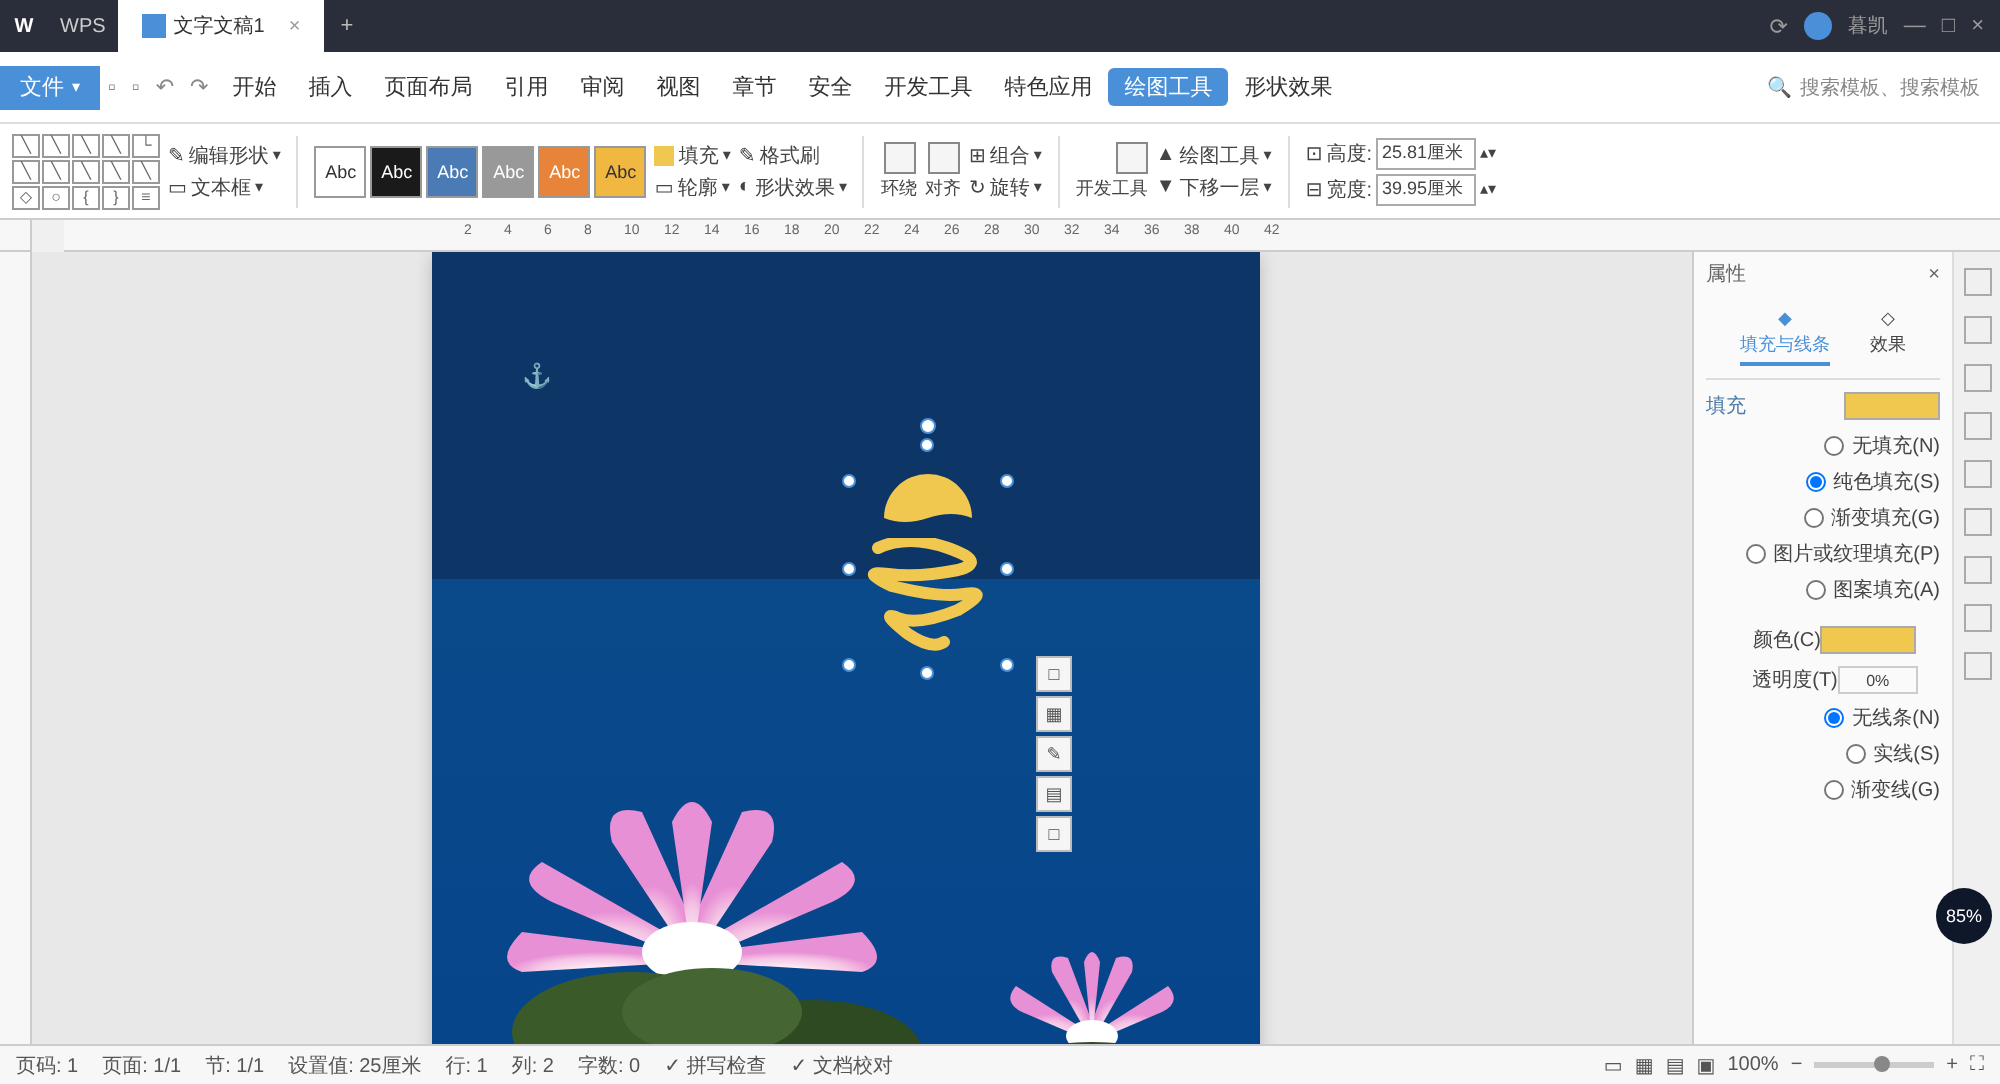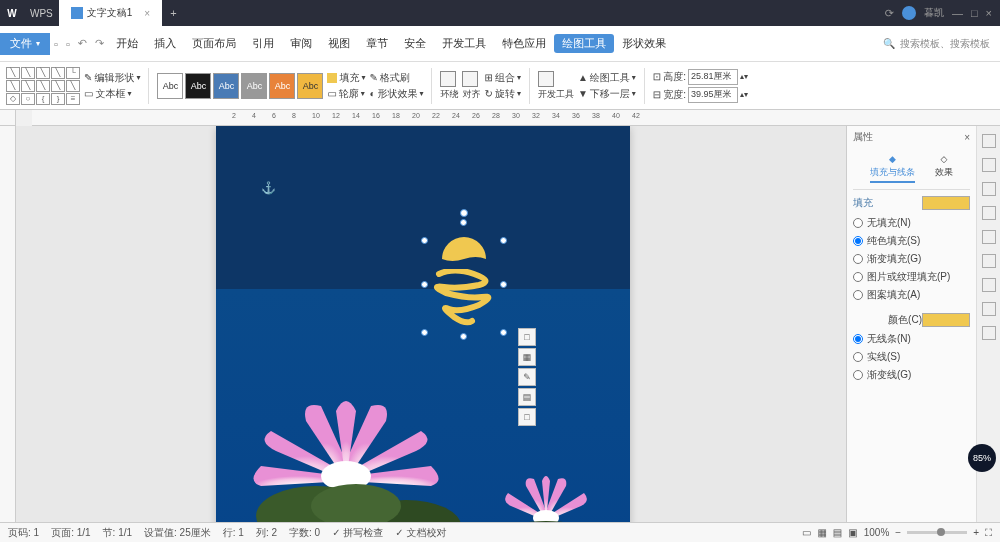--- a/index.html
+++ b/index.html
@@ -30,21 +30,21 @@
     .shape-palette div { border: 1px solid #999; font-size: 8px; display: flex; align-items: center; justify-content: center; color: #666; }
     .tool-btn-col { display: flex; flex-direction: column; gap: 2px; font-size: 10px; color: #444; }
     .tool-btn-col div { display: flex; align-items: center; gap: 2px; }
     .color-swatch { width: 26px; height: 26px; border: 1px solid #999; display: flex; align-items: center; justify-content: center; font-size: 9px; }
     .swatch-white { background: #fff; color: #333; }
     .swatch-black { background: #1a1a1a; color: #fff; }
     .swatch-blue { background: #4a7bb5; color: #fff; }
     .swatch-gray { background: #999; color: #fff; }
     .swatch-orange { background: #e8833a; color: #fff; }
     .swatch-yellow { background: #f0b840; color: #333; }
-    .tool-icon-col { display: flex; flex-direction: column; align-items: flex-start; font-size: 9px; color: #444; gap: 1px; }
+    .tool-icon-col { display: flex; flex-direction: column; align-items: flex-end; font-size: 9px; color: #444; gap: 1px; }
     .tool-icon { width: 16px; height: 16px; border: 1px solid #888; background: #f5f5f5; }
     .spinner-box { display: flex; align-items: center; gap: 2px; font-size: 10px; }
     .spinner { width: 50px; height: 16px; border: 1px solid #aaa; background: #fff; font-size: 9px; padding: 0 2px; display: flex; align-items: center; }
     
     
     .ruler-h { height: 16px; background: #f7f7f7; border-bottom: 1px solid #ccc; position: relative; margin-left: 16px; }
     .ruler-h .tick { position: absolute; top: 2px; font-size: 7px; color: #666; }
     
     
     .main-area { display: flex; height: 400px; }
@@ -66,23 +66,23 @@
     .lotus { position: absolute; }
     
     
     .right-panel { width: 130px; background: #fafafa; border-left: 1px solid #ccc; padding: 4px 6px; font-size: 10px; color: #444; }
     .panel-header { display: flex; justify-content: space-between; align-items: center; font-size: 10px; color: #666; padding-bottom: 4px; }
     .panel-tabs { display: flex; gap: 20px; justify-content: center; padding: 6px 0; border-bottom: 1px solid #ddd; }
     .panel-tabs div { display: flex; flex-direction: column; align-items: center; font-size: 9px; gap: 2px; }
     .panel-tabs .tab-active { color: #4a90d9; border-bottom: 2px solid #4a90d9; padding-bottom: 2px; }
     .section-head { color: #4a7aa8; font-size: 10px; padding: 6px 0 4px; display: flex; justify-content: space-between; align-items: center; }
     .color-box { width: 48px; height: 14px; background: #f0c850; border: 1px solid #aaa; }
-    .radio-row { display: flex; align-items: center; gap: 4px; padding: 2px 0; font-size: 10px; }
+    .radio-row { display: flex; align-items: center; gap: 4px; padding: 2px 0; font-size: 10px; justify-content: flex-end; }
     .radio-row input { width: 10px; height: 10px; }
-    .prop-row { display: flex; align-items: center; justify-content: flex-end; padding: 3px 0; font-size: 10px; margin-left: 12px; }
+    .prop-row { display: flex; align-items: center; justify-content: center; padding: 3px 0; font-size: 10px; margin-left: 12px; }
     .slider-val { width: 40px; height: 14px; border: 1px solid #ccc; font-size: 8px; display: flex; align-items: center; justify-content: center; }
     .select-box { width: 48px; height: 16px; border: 1px solid #aaa; background: #fff; font-size: 9px; display: flex; align-items: center; justify-content: center; }
     
     
     .icon-strip { width: 24px; background: #f0f0f0; border-left: 1px solid #ddd; display: flex; flex-direction: column; align-items: center; gap: 10px; padding-top: 8px; }
     .icon-strip div { width: 14px; height: 14px; border: 1px solid #aaa; }
     
     
     .statusbar { position: absolute; bottom: 0; left: 0; right: 0; height: 20px; background: #f7f7f7; border-top: 1px solid #ccc; display: flex; align-items: center; font-size: 10px; color: #555; padding: 0 8px; gap: 12px; }
     .statusbar .right { margin-left: auto; display: flex; align-items: center; gap: 6px; }
@@ -401,20 +401,24 @@
       </div>
     <div class="radio-row">
         <input type="radio" style="">
         <span>图案填充(A)</span>
       </div>
 
     <div class="prop-row" style="margin-top:6px">
         <span>颜色(C)</span>
         <div class="color-box"></div>
       </div>
+    <div class="prop-row">
+        <span>透明度(T)</span>
+        <div class="slider-val">0%</div>
+      </div>
 
     <div class="radio-row">
         <input type="radio" checked="" style="">
         <span>无线条(N)</span>
       </div>
     <div class="radio-row">
         <input type="radio" style="">
         <span>实线(S)</span>
       </div>
     <div class="radio-row">

